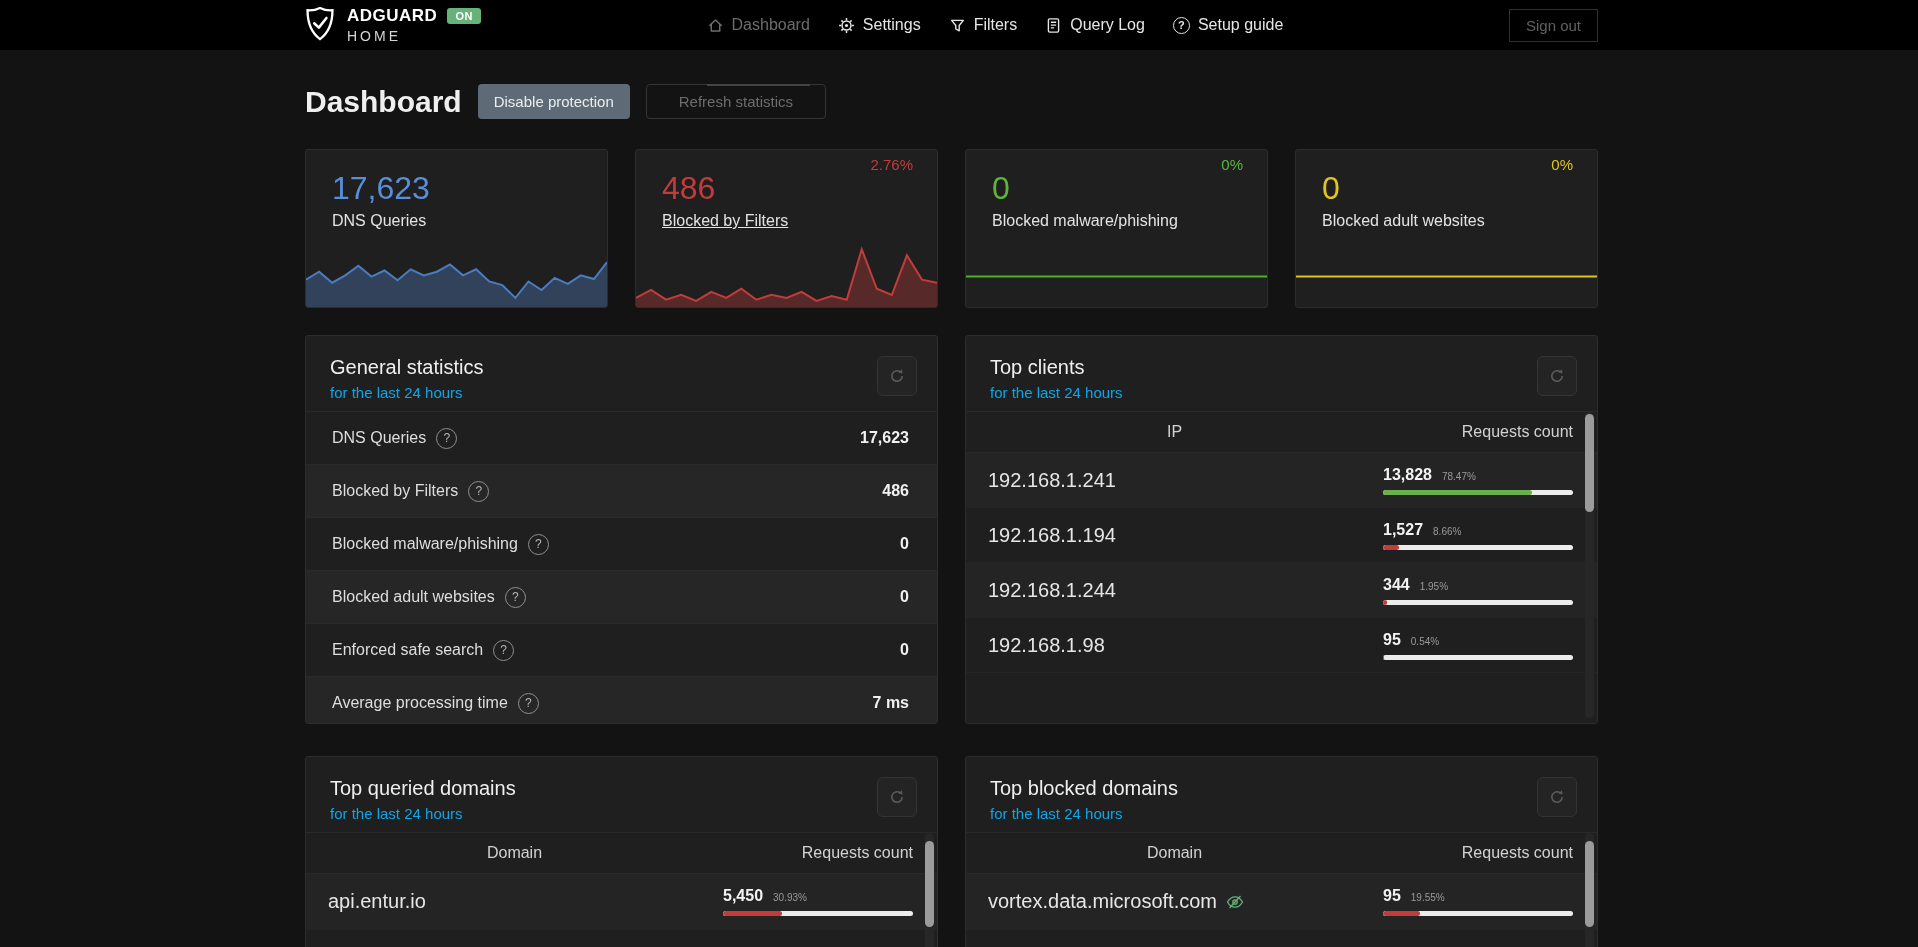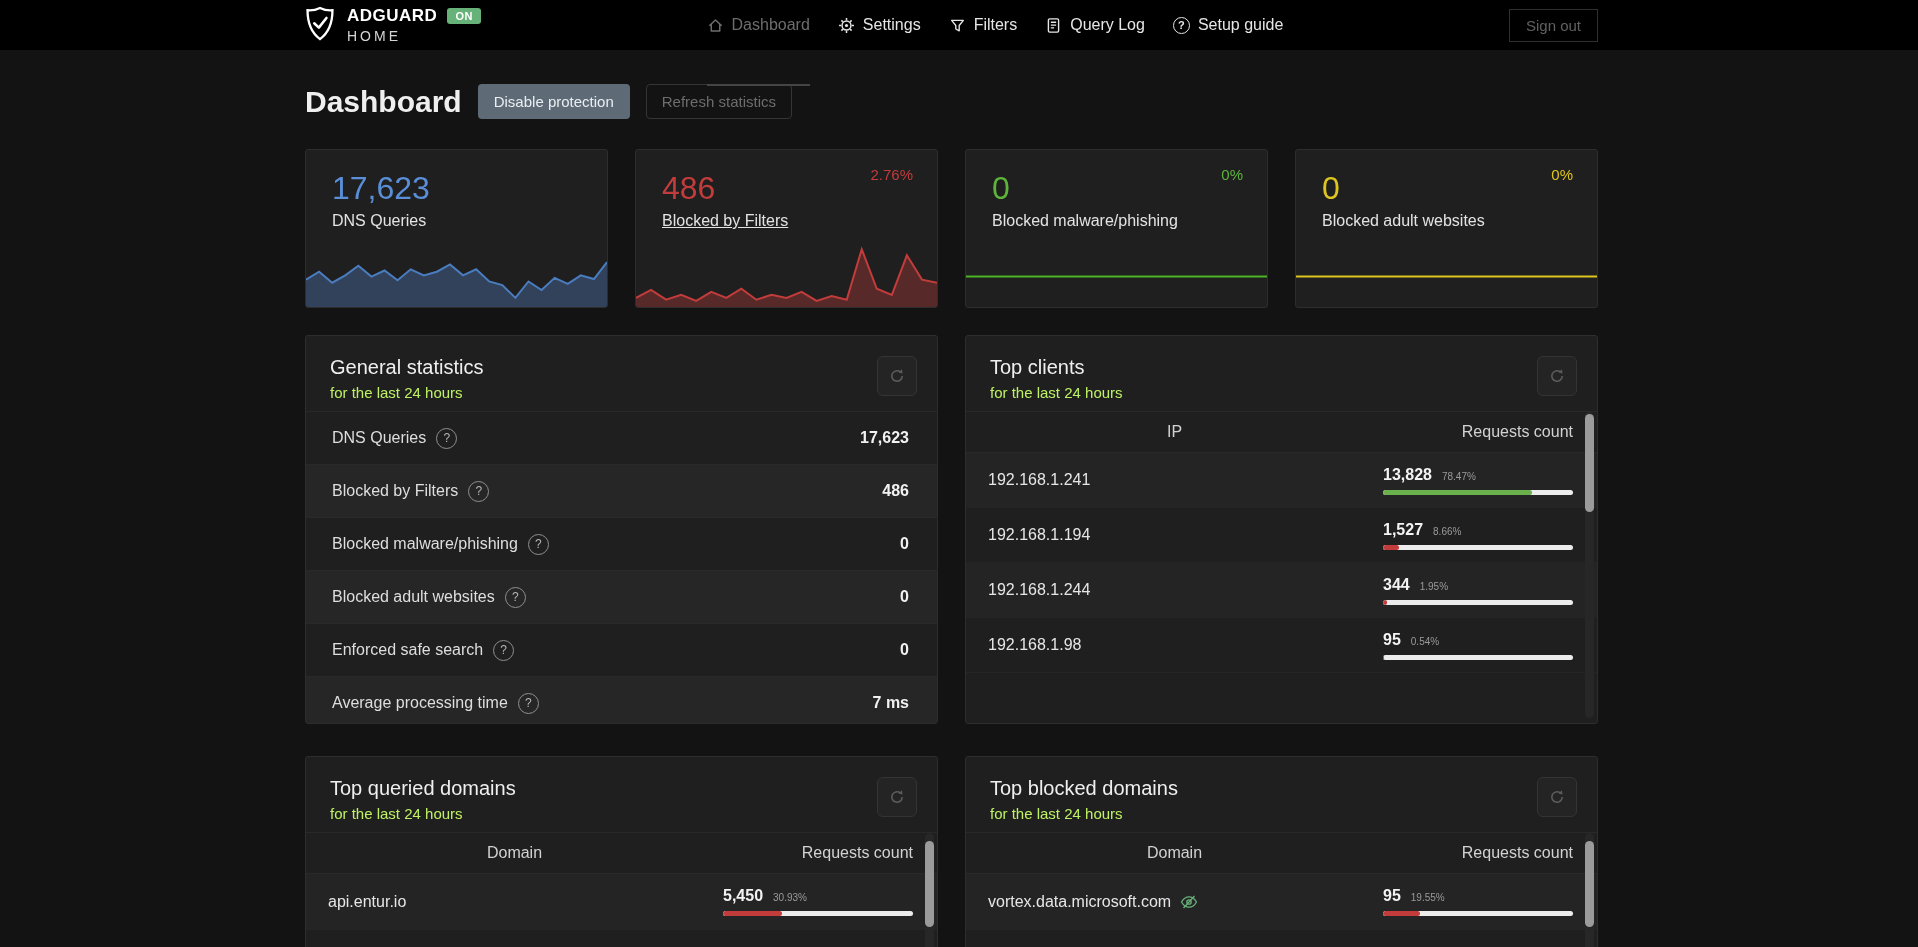--- a/index.html
+++ b/index.html
@@ -22,54 +22,54 @@
   .nav-item.active { color:#6d6d6d; }
   .nav-item.active::after { content:""; position:absolute; left:0; right:0; top:84px; height:2px; background:#454545; }
   .nav-item svg { display:block; }
   .qicon { width:17px; height:17px; border:1.5px solid currentColor; border-radius:50%; display:inline-flex; align-items:center; justify-content:center; font-size:11px; font-weight:bold; }
   .signout { background:none; border:1px solid #2f2f2f; color:#606060; font-size:15px; padding:7px 16px; border-radius:0; cursor:pointer; font-family:inherit; }
   
   .content { width:1293px; margin-left:305px; }
   .title-row { display:flex; align-items:center; gap:16px; margin-top:34px; }
   .title-row h1 { font-size:30px; margin:0; color:#efefef; }
   .btn-primary { background:#5e6b76; color:#e9eef2; border:none; border-radius:4px; padding:9px 16px; font-size:15px; cursor:pointer; font-family:inherit; }
-  .btn-ghost { background:transparent; color:#6d6d6d; border:1px solid #353535; border-radius:4px; padding:8px 15px; font-size:15px; cursor:pointer; font-family:inherit; }
+  .btn-ghost { background:transparent; color:#6d6d6d; border:1px solid #353535; border-radius:4px; padding:8px 32px; font-size:15px; cursor:pointer; font-family:inherit; }
   
   .stat-cards { display:flex; gap:27px; margin-top:30px; }
   .stat-card { position:relative; flex:1; height:159px; background:#1f1f1f; border:1px solid #2d2d2d; border-radius:3px; overflow:hidden; }
   .stat-value { font-size:32px; margin:20px 0 5px 26px; }
   .stat-label { font-size:16px; margin-left:26px; color:#e3e3e3; text-decoration:none; display:inline-block; position:relative; z-index:2; }
   .stat-label.underlined { text-decoration:underline; }
-  .stat-percent { position:absolute; top:16px; right:24px; font-size:15px; }
+  .stat-percent { position:absolute; top:6px; right:24px; font-size:15px; }
   .spark { position:absolute; left:0; right:0; bottom:0; width:100%; height:64px; z-index:1; }
   
   .mid-row, .bot-row { display:flex; gap:27px; }
   .mid-row { margin-top:27px; }
   .bot-row { margin-top:32px; }
   .card { position:relative; flex:1; background:#1f1f1f; border:1px solid #2d2d2d; border-radius:3px; overflow:hidden; }
   .mid-row .card { height:389px; }
   .bot-row .card { height:340px; }
   .card-head { display:flex; justify-content:space-between; align-items:flex-start; padding:20px 20px 10px 24px; }
   .card-title { font-size:20px; color:#efefef; margin:0; font-weight:normal; }
-  .card-sub { font-size:15px; color:#bef264; margin-top:5px; }
+  .card-sub { font-size:15px; color:#0ea5e9; margin-top:5px; }
   .refresh-btn { width:40px; height:40px; background:#242424; border:1px solid #343434; border-radius:6px; color:#5c5c5c; display:flex; align-items:center; justify-content:center; cursor:pointer; }
   
   .srow { height:53px; display:flex; align-items:center; justify-content:space-between; padding:0 28px 0 26px; border-top:1px solid #292929; }
   .srow:nth-child(even) { background:#262626; }
   .srow .lbl { display:flex; align-items:center; gap:10px; font-size:16px; color:#dedede; }
   .help { width:21px; height:21px; border:1px solid #8f8f8f; border-radius:50%; color:#b5b5b5; font-size:12px; display:flex; align-items:center; justify-content:center; flex:none; }
   .srow .val { font-weight:bold; font-size:16px; color:#f1f1f1; }
   
   .thead { display:flex; align-items:center; height:42px; border-top:1px solid #292929; border-bottom:1px solid #292929; color:#d2d2d2; font-size:16px; }
   .thead .col-l { flex:1; text-align:center; }
   .thead .col-r { width:190px; margin-right:24px; text-align:right; }
   .trow { display:flex; align-items:center; height:55px; padding-left:22px; border-bottom:1px solid #252525; }
   .bot-row .trow { height:56px; }
   .trow:nth-child(odd) { background:#242424; }
-  .trow .cell-l { flex:1; font-size:16px; color:#e6e6e6; display:flex; align-items:center; gap:9px; }
+  .trow .cell-l { flex:1; font-size:20px; color:#e6e6e6; display:flex; align-items:center; gap:9px; }
   .cell-r { width:190px; margin-right:24px; flex:none; }
   .nums { display:flex; align-items:baseline; gap:10px; }
   .nums b { font-size:16px; color:#f3f3f3; }
   .nums .pct { font-size:10px; color:#9a9a9a; }
   .bar { height:5px; background:#ececec; border-radius:3px; margin-top:6px; overflow:hidden; }
   .bar-fill { height:100%; border-radius:3px; }
   
   .vscroll { position:absolute; top:76px; right:3px; bottom:5px; width:9px; background:#272727; border-radius:5px; }
   .vthumb { position:absolute; left:0; top:2px; width:9px; height:98px; background:#9b9b9b; border-radius:5px; }
   .vthumb.low { top:8px; height:86px; }

